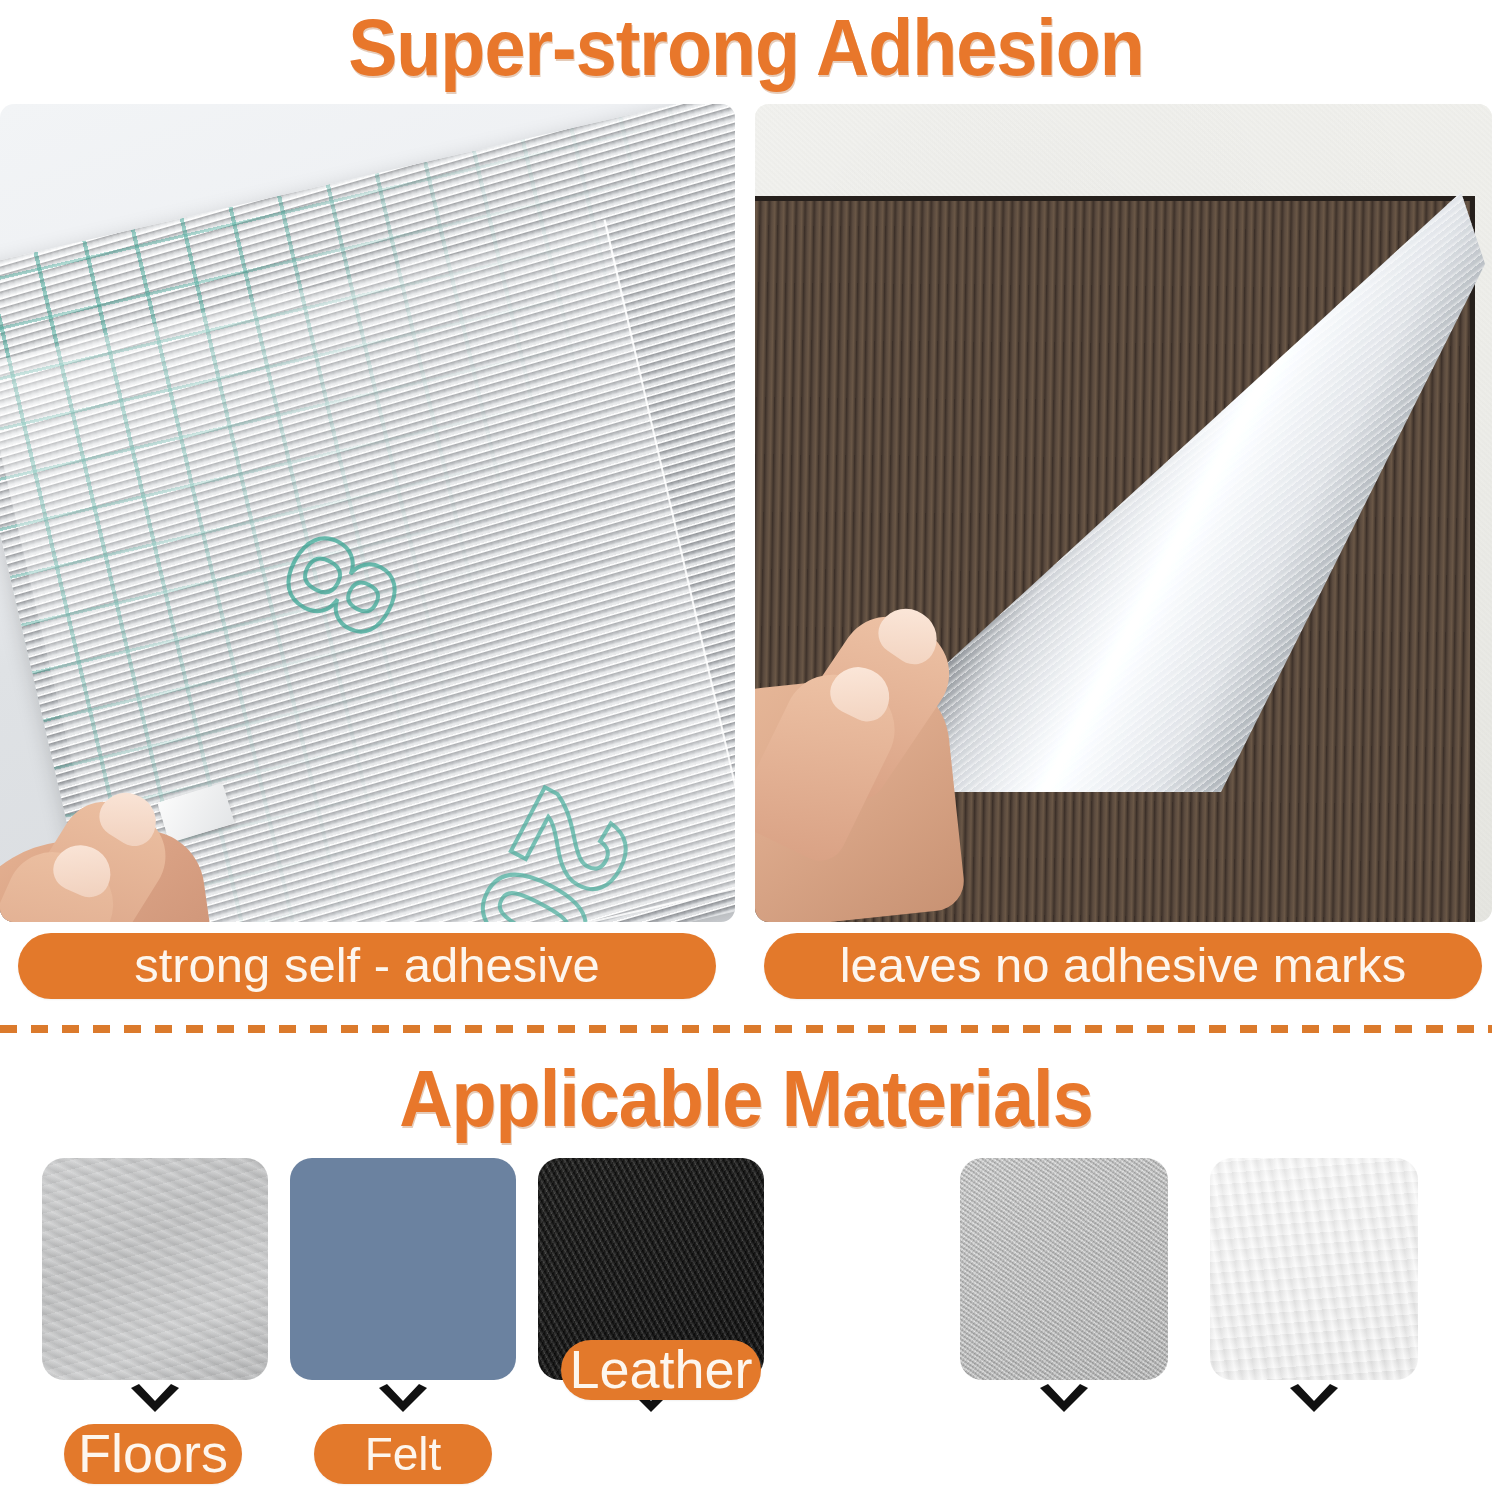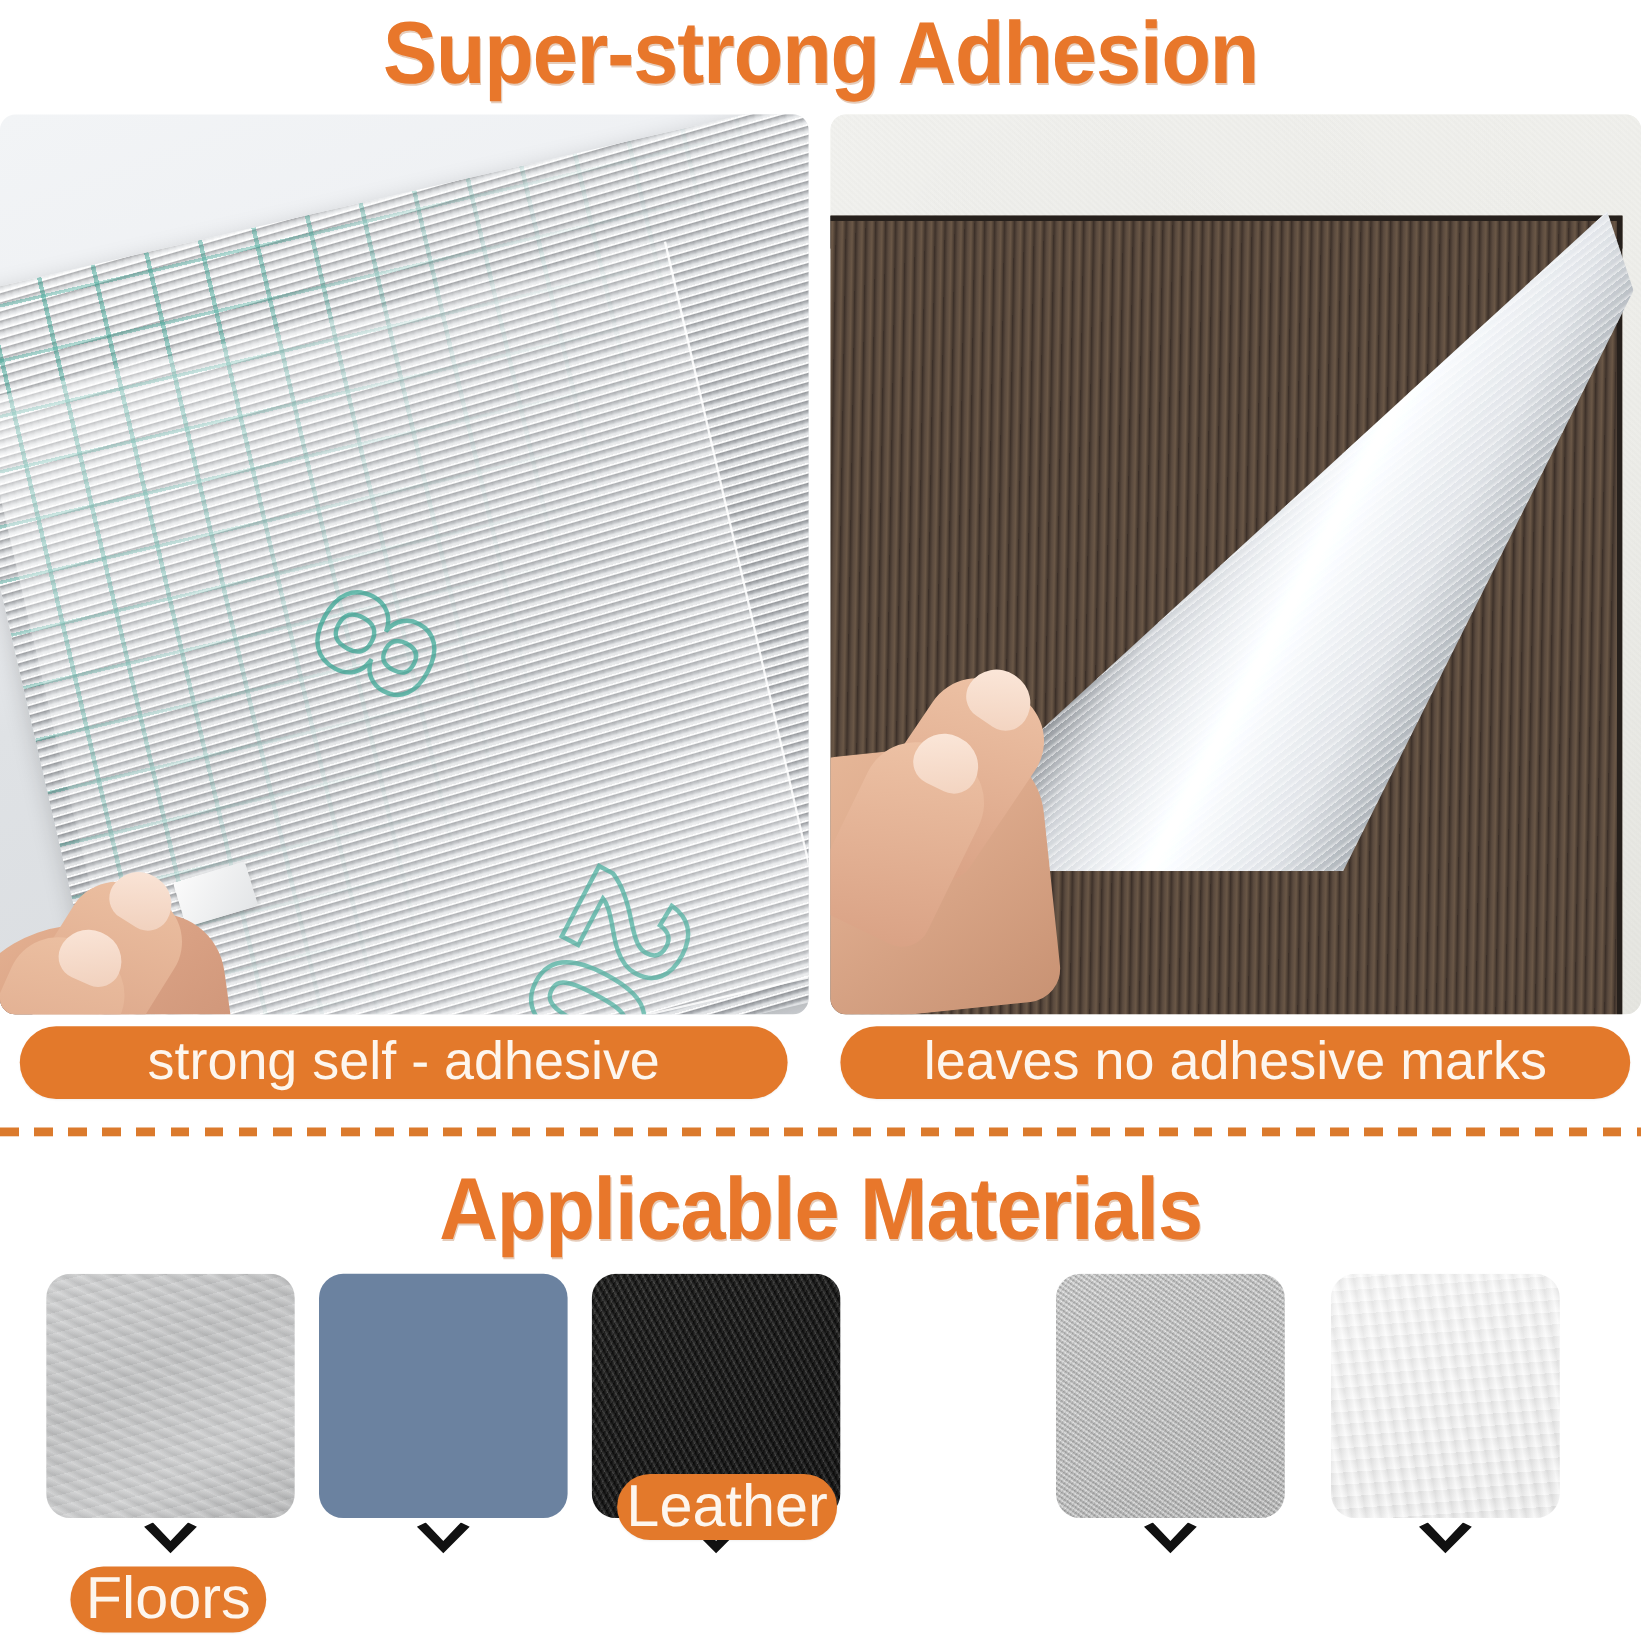--- a/index.html
+++ b/index.html
@@ -319,15 +319,16 @@
         <path d="M4 4 L28 28 L52 4 L44 0 L28 17 L12 0 Z" fill="#111111"></path>
       </svg>
   </div>
   <div class="chev" id="chev-plaster">
     <svg viewBox="0 0 56 34">
         <path d="M4 4 L28 28 L52 4 L44 0 L28 17 L12 0 Z" fill="#111111"></path>
       </svg>
   </div>
 
   <div class="pill" id="pill-floors">Floors</div>
+  <div class="pill" id="pill-felt">Felt</div>
   <div class="pill" id="pill-leather">Leather</div>
 
 </div>
 
 </body></html>

